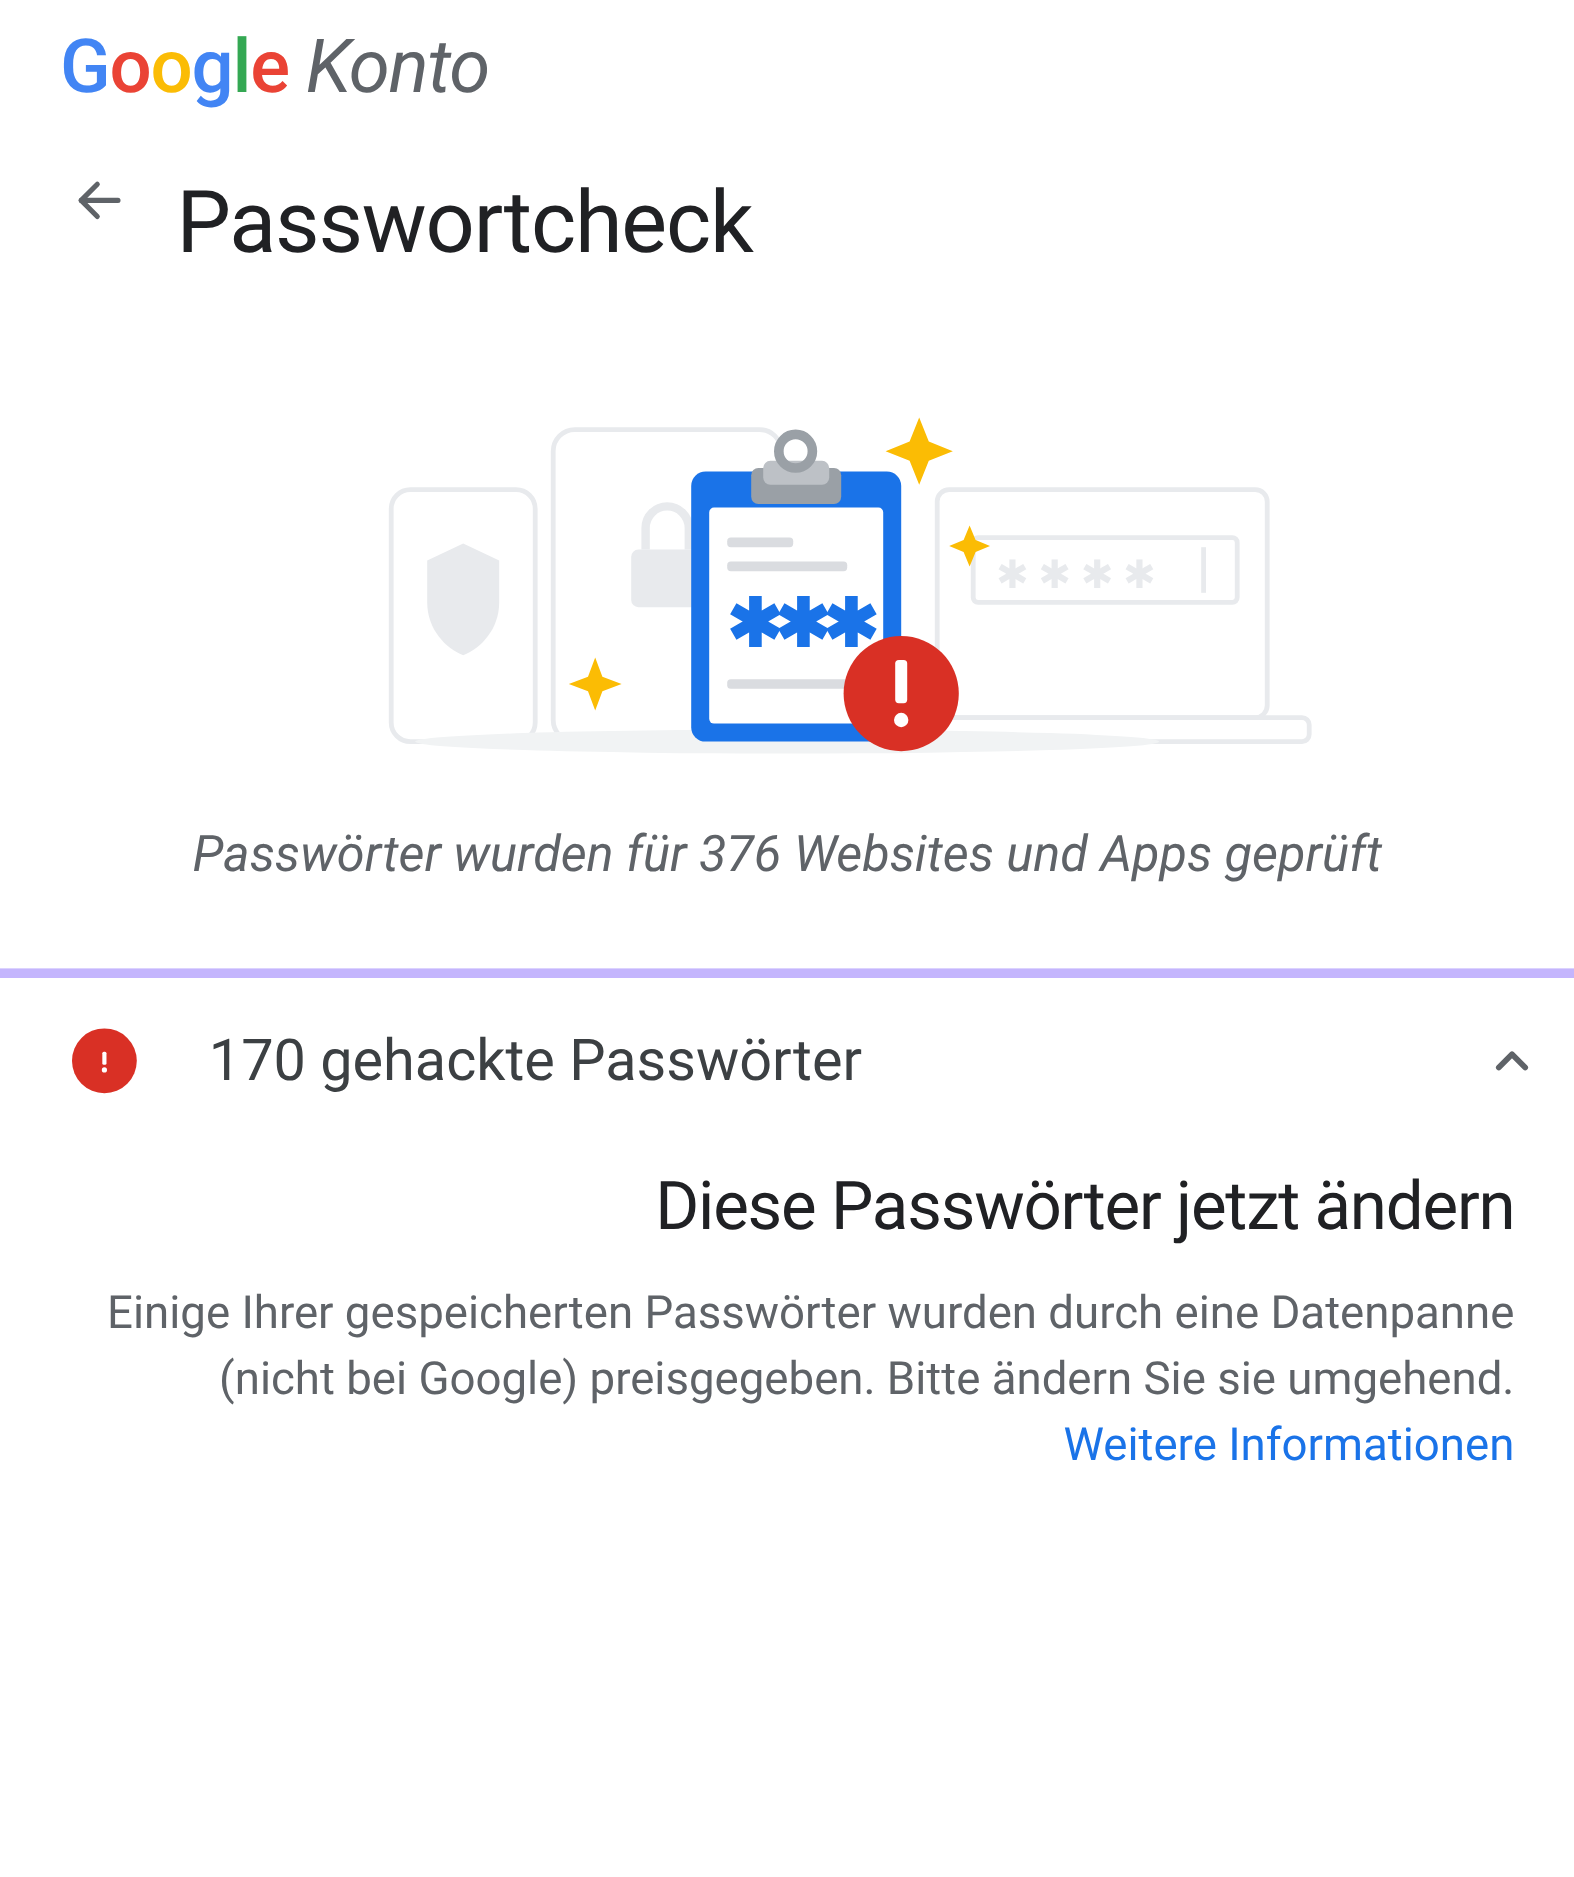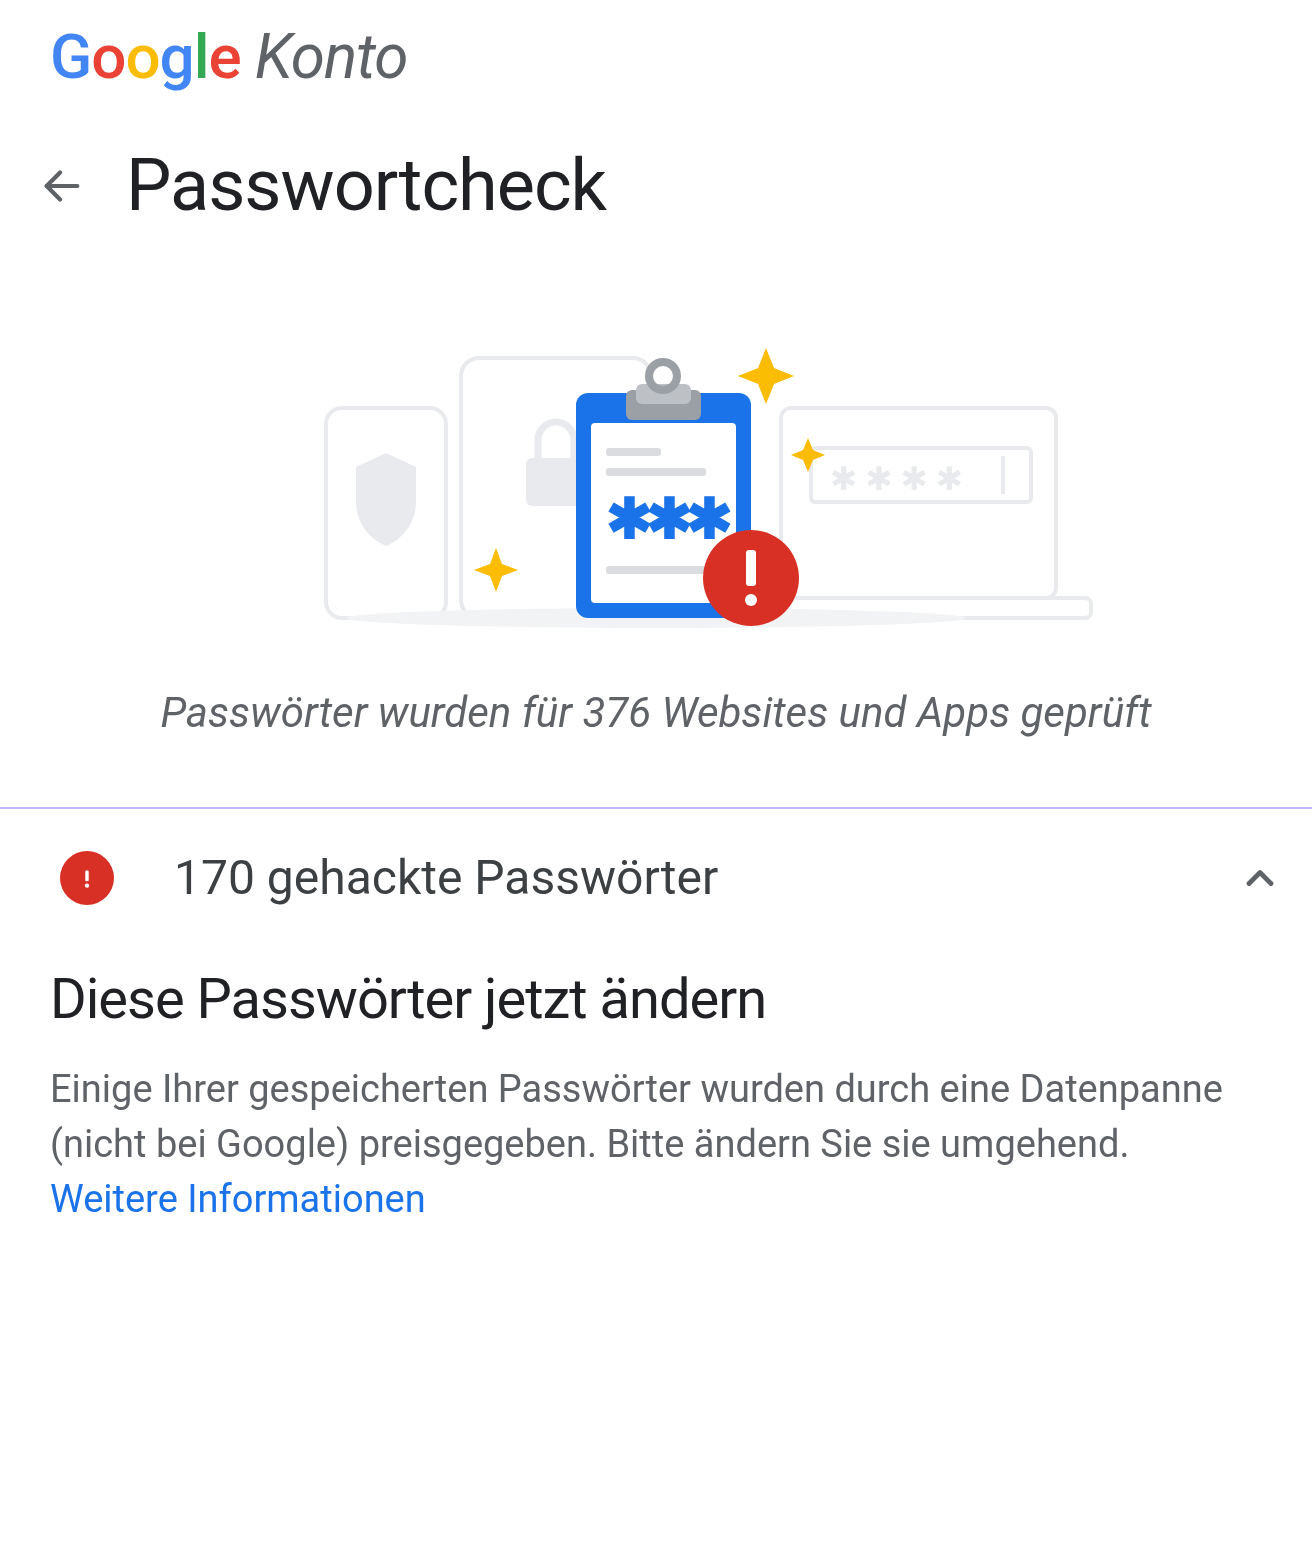--- a/index.html
+++ b/index.html
@@ -31,22 +31,21 @@
   .konto {
     font-size: 62px;
     font-weight: 400;
     color: #5f6368;
     margin-left: 14px;
     letter-spacing: -1px;
     font-style: italic;
   }
   .title-row {
     display: flex;
-    align-items: center;
-    padding: 40px 50px 30px 38px;
+    padding: 40px 50px 30px 59px;
   }
   .back-arrow {
     width: 48px;
     height: 48px;
     display: inline-flex;
     align-items: center;
     justify-content: center;
     margin-right: 40px;
     color: #5f6368;
     cursor: pointer;
@@ -66,21 +65,21 @@
   .hero svg { display: block; }
   .summary {
     text-align: center;
     font-size: 42px;
     color: #5f6368;
     padding: 20px 40px 70px 40px;
     font-weight: 400;
     font-style: italic;
   }
   .accordion-head {
-    border-top: 2px solid #c4b5fd;
+    border-top: 8px solid #c4b5fd;
     display: flex;
     align-items: center;
     padding: 40px 30px 40px 60px;
     cursor: pointer;
   }
   .alert-badge {
     width: 54px;
     height: 54px;
     border-radius: 50%;
     background: #d93025;
@@ -97,20 +96,21 @@
     font-size: 48px;
     color: #3c4043;
     font-weight: 400;
   }
   .chevron {
     color: #5f6368;
     display: inline-flex;
   }
   .details {
     padding: 20px 50px 40px 50px;
+    text-align: right;
   }
   .details-heading {
     font-size: 56px;
     font-weight: 400;
     color: #202124;
     margin-bottom: 30px;
     letter-spacing: -1px;
   }
   .details-body {
     font-size: 38px;

